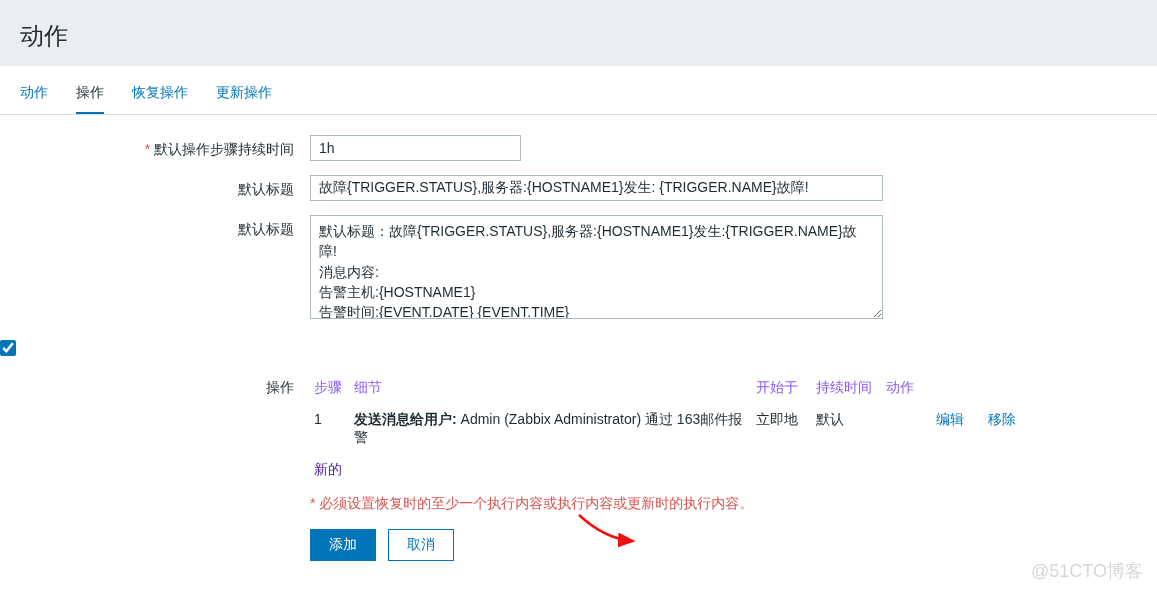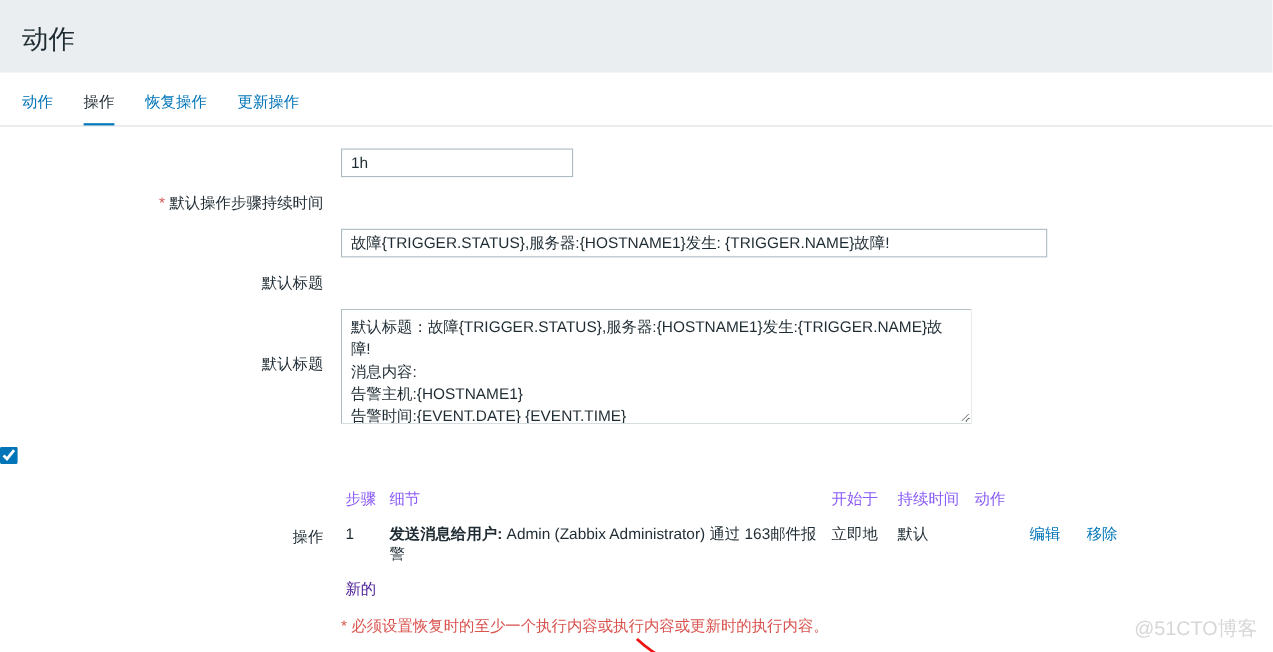--- a/index.html
+++ b/index.html
@@ -4,26 +4,26 @@
   <style>
     * { box-sizing: border-box; margin: 0; padding: 0; }
     body { font-family: Arial, "Microsoft YaHei", sans-serif; font-size: 14px; color: #1f2c33; background: #fff; }
     .page-header { background: #ebeef0; padding: 20px 20px 14px; }
     .page-title { font-size: 24px; font-weight: 400; color: #1f2c33; }
     .tabs { display:flex; border-bottom: 1px solid #d9dcde; padding: 0 20px; background: #fff; margin-top: 8px; }
     .tab { padding: 10px 0; margin-right: 28px; color: #0275b8; cursor: pointer; }
     .tab.active { color: #1f2c33; border-bottom: 2px solid #0275b8; }
     .form { padding: 20px 0 24px; }
     .row { display:flex; align-items:flex-start; margin-bottom: 14px; }
-    .label-col { width: 310px; text-align: right; padding-right: 16px; padding-top: 6px; color: #1f2c33; margin-top: 35px; }
+    .label-col { width: 310px; text-align: right; padding-right: 16px; padding-top: 6px; color: #1f2c33; }
     .required::before { content: "* "; color: #d9534f; }
     .field-col { flex: 1; }
     input[type="text"] { border: 1px solid #acbbc2; padding: 4px 8px; font-size: 14px; color: #1f2c33; }
     .input-duration { width: 211px; }
-    .input-subject { width: 642px; }
+    .input-subject { width: 573px; }
     textarea { border: 1px solid #acbbc2; padding: 5px 8px; font-size: 14px; color: #1f2c33; width: 573px; height: 104px; resize: both; font-family: inherit; line-height: 1.45; }
     input[type="checkbox"] { width: 16px; height: 16px; accent-color: #0275b8; margin-top: 4px; }
     .ops-table { width: 720px; }
     .ops-head { display: grid; grid-template-columns: 40px 1fr 60px 70px 50px 90px; color: #8b5cf6; padding: 6px 4px 10px; }
     .ops-head span:nth-child(3), .ops-head span:nth-child(4), .ops-head span:nth-child(5) { text-align: left; }
     .ops-row { display: grid; grid-template-columns: 40px 1fr 60px 70px 50px 90px; padding: 4px 4px 10px; align-items: start; }
     .ops-detail strong { font-weight: 700; }
     .link { color: #0275b8; text-decoration: none; cursor: pointer; margin-right: 20px; }
     .link:last-child { margin-right: 0; }
     .new-link { color: #4c1d95; cursor: pointer; padding: 4px 4px 6px; display: inline-block; font-family: Liberation Serif, serif; }

